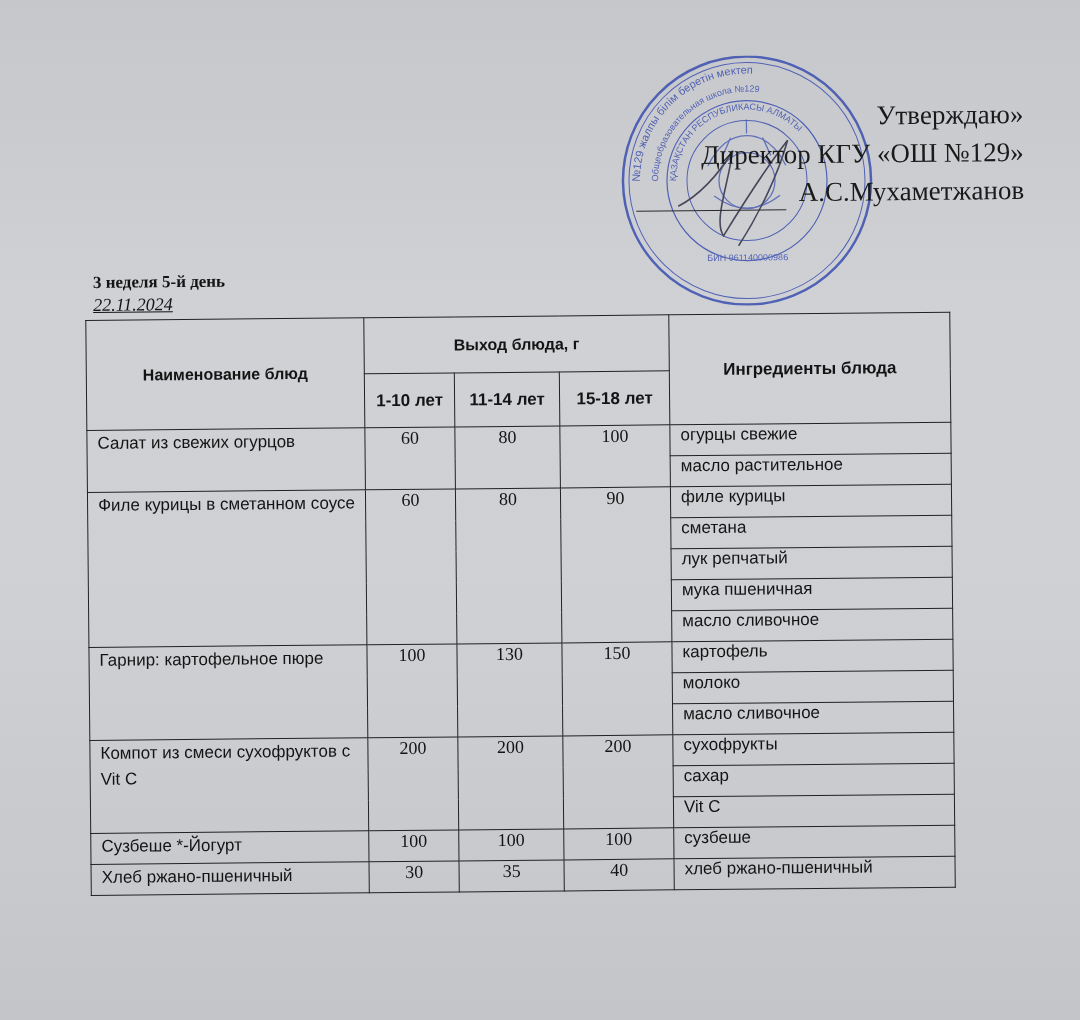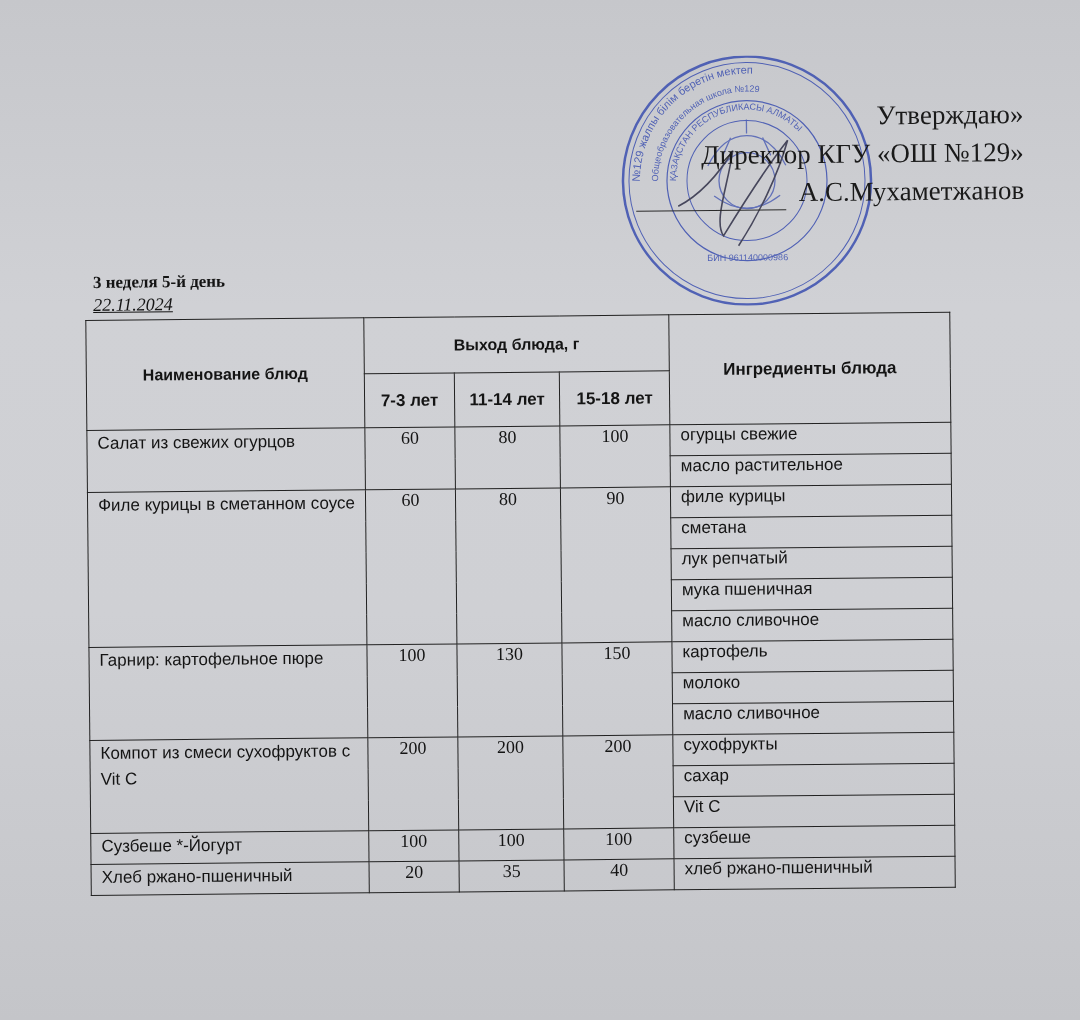--- a/index.html
+++ b/index.html
@@ -114,21 +114,21 @@
         <col style="width:110px">
         <col style="width:280px">
     </colgroup>
     <thead>
       <tr style="height:56px">
         <th class="name-h" rowspan="2">Наименование блюд</th>
         <th colspan="3">Выход блюда, г</th>
         <th class="ing-h" rowspan="2">Ингредиенты блюда</th>
       </tr>
       <tr style="height:54px">
-        <th class="age">7-3 лет</th>
+        <th class="age">1-10 лет</th>
         <th class="age">11-14 лет</th>
         <th class="age">15-18 лет</th>
       </tr>
     </thead>
     <tbody>
 
       <tr>
         <td class="dish" rowspan="2">Салат из свежих огурцов</td>
         <td class="num" rowspan="2">60</td>
         <td class="num" rowspan="2">80</td>
@@ -190,20 +190,20 @@
       <tr>
         <td class="dish">Сузбеше *-Йогурт</td>
         <td class="num">100</td>
         <td class="num">100</td>
         <td class="num">100</td>
         <td class="ing">сузбеше</td>
       </tr>
 
       <tr>
         <td class="dish">Хлеб ржано-пшеничный</td>
-        <td class="num">20</td>
+        <td class="num">30</td>
         <td class="num">35</td>
         <td class="num">40</td>
         <td class="ing">хлеб ржано-пшеничный</td>
       </tr>
     </tbody>
   </table>
 </div>
 
 </body></html>

